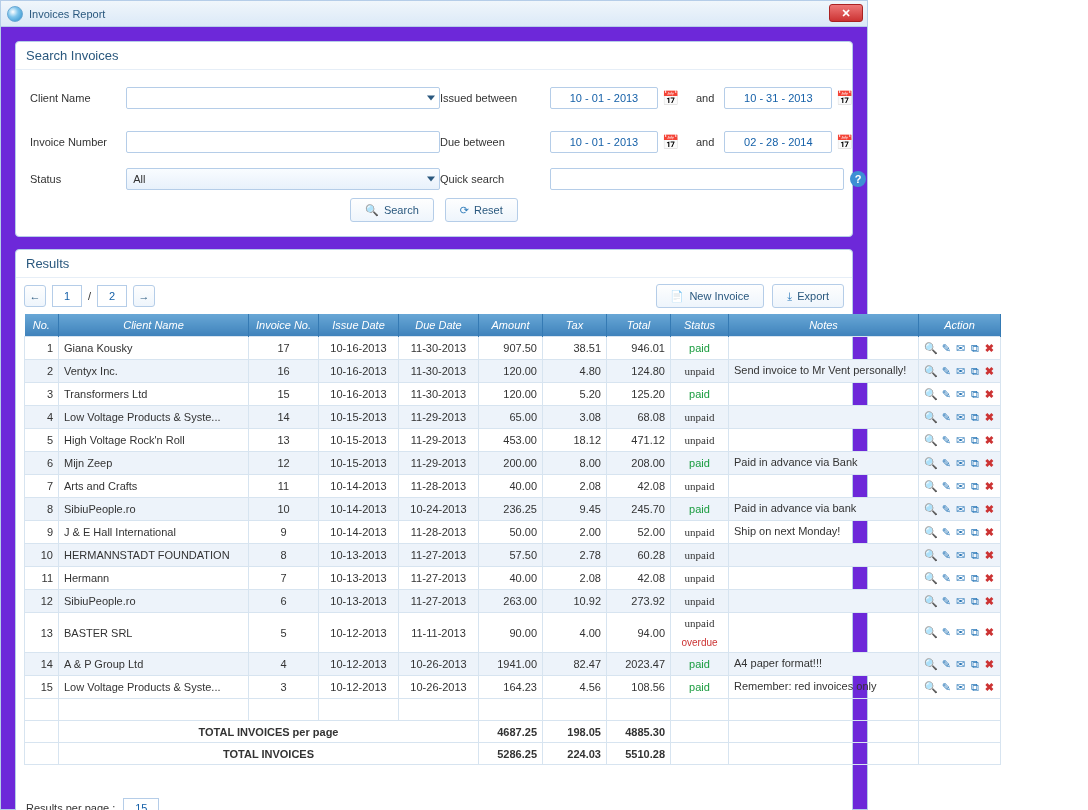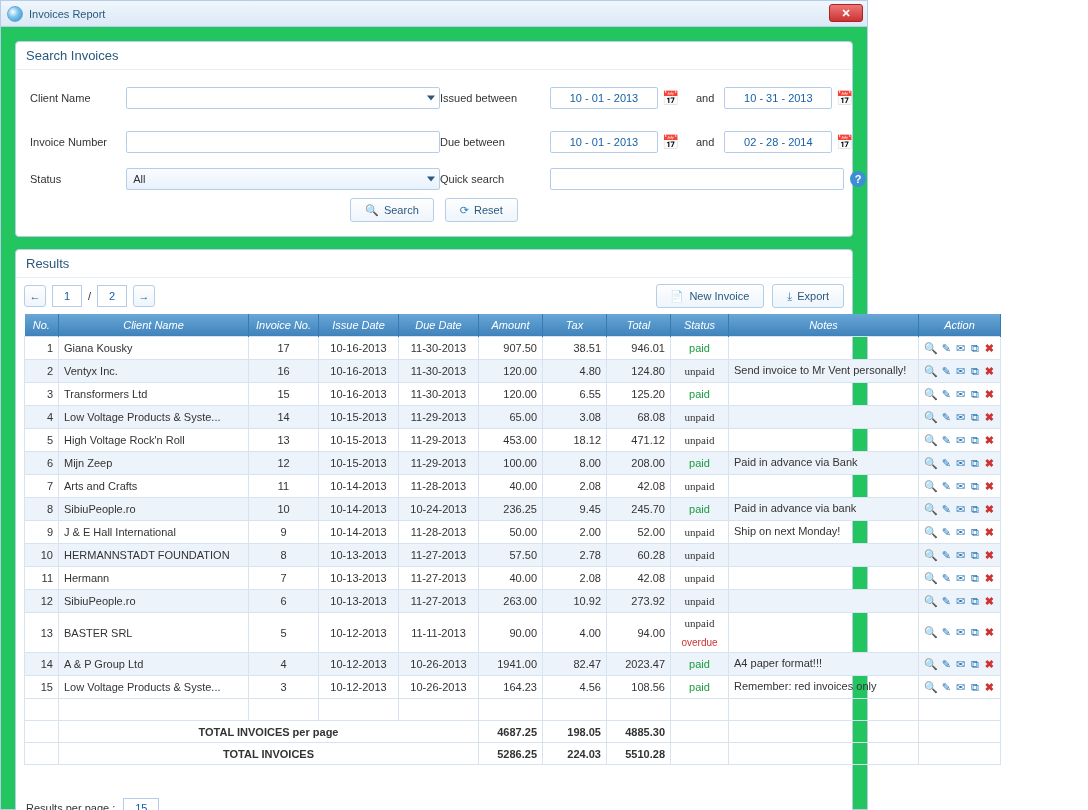--- a/index.html
+++ b/index.html
@@ -6,21 +6,21 @@
   body {
     margin: 0;
     font-family: Verdana, Tahoma, Arial, sans-serif;
     font-size: 11px;
     background: #ffffff;
     color: #333;
   }
   .window {
     width: 868px;
     height: 810px;
-    background: #22c55e;
+    background: #6d28d9;
     border: 1px solid #b5cde8;
     position: relative;
   }
   .titlebar {
     height: 26px;
     background: linear-gradient(#f0f6fb, #dbe9f7);
     border-bottom: 1px solid #b5cde8;
     display: flex;
     align-items: center;
     padding: 0 6px;
@@ -427,21 +427,21 @@
       </div>
     </td>
               </tr>
               <tr>
     <td class="col-no">3</td>
     <td class="col-client">Transformers Ltd</td>
     <td class="col-invno">15</td>
     <td class="col-issue">10-16-2013</td>
     <td class="col-due">11-30-2013</td>
     <td class="col-amount">120.00</td>
-    <td class="col-tax">6.55</td>
+    <td class="col-tax">5.20</td>
     <td class="col-total">125.20</td>
     <td class="col-status"><span class="status-paid">paid</span></td>
     <td class="col-notes" style="white-space:normal;line-height:1.2;"></td>
     <td class="col-action">
       <div class="actions">
         <span class="act view" title="view">🔍</span>
         <span class="act edit" title="edit">✎</span>
         <span class="act email" title="email">✉</span>
         <span class="act copy" title="copy">⧉</span>
         <span class="act delete" title="delete">✖</span>
@@ -489,21 +489,21 @@
         <span class="act delete" title="delete">✖</span>
       </div>
     </td>
               </tr>
               <tr class="alt">
     <td class="col-no">6</td>
     <td class="col-client">Mijn Zeep</td>
     <td class="col-invno">12</td>
     <td class="col-issue">10-15-2013</td>
     <td class="col-due">11-29-2013</td>
-    <td class="col-amount">100.00</td>
+    <td class="col-amount">200.00</td>
     <td class="col-tax">8.00</td>
     <td class="col-total">208.00</td>
     <td class="col-status"><span class="status-paid">paid</span></td>
     <td class="col-notes" style="white-space:normal;line-height:1.2;">Paid in advance via Bank</td>
     <td class="col-action">
       <div class="actions">
         <span class="act view" title="view">🔍</span>
         <span class="act edit" title="edit">✎</span>
         <span class="act email" title="email">✉</span>
         <span class="act copy" title="copy">⧉</span>

